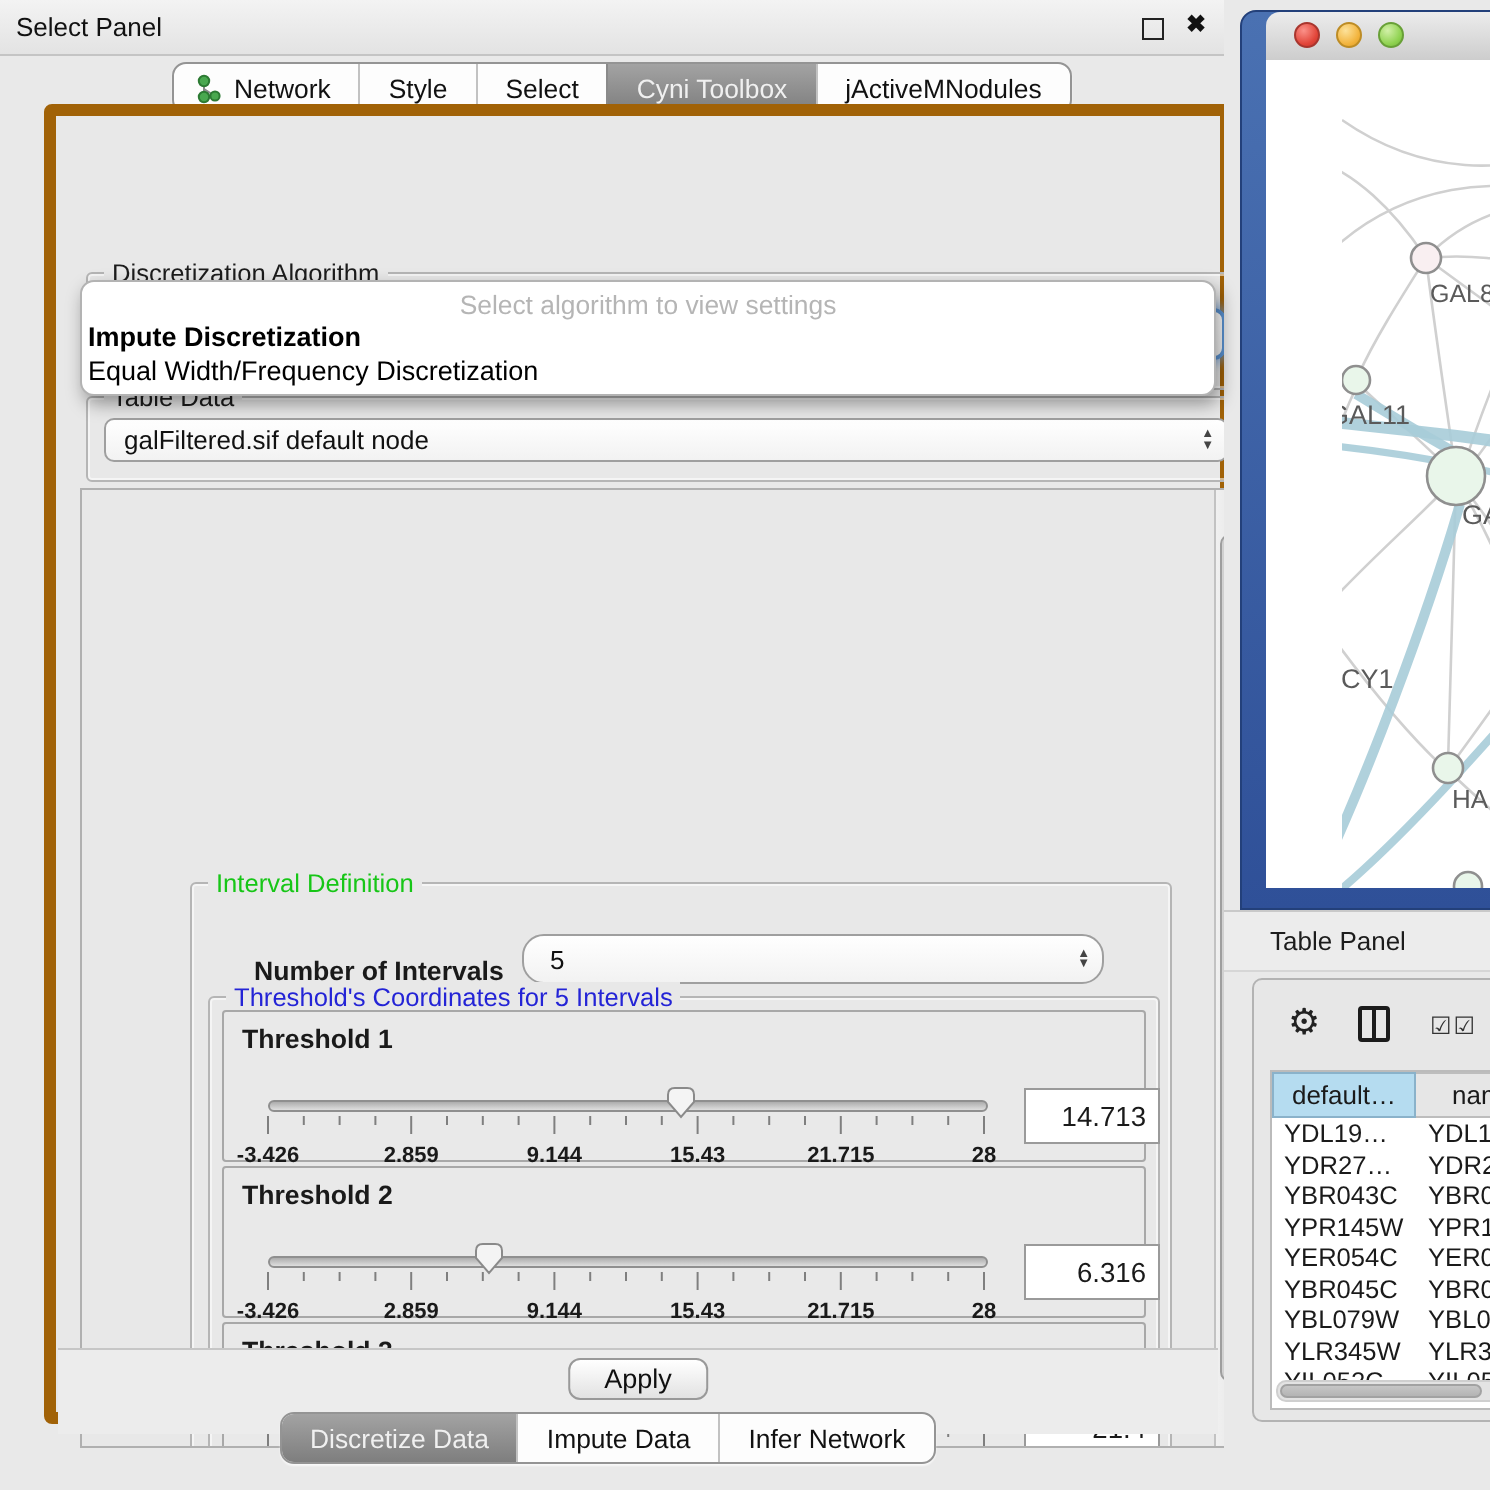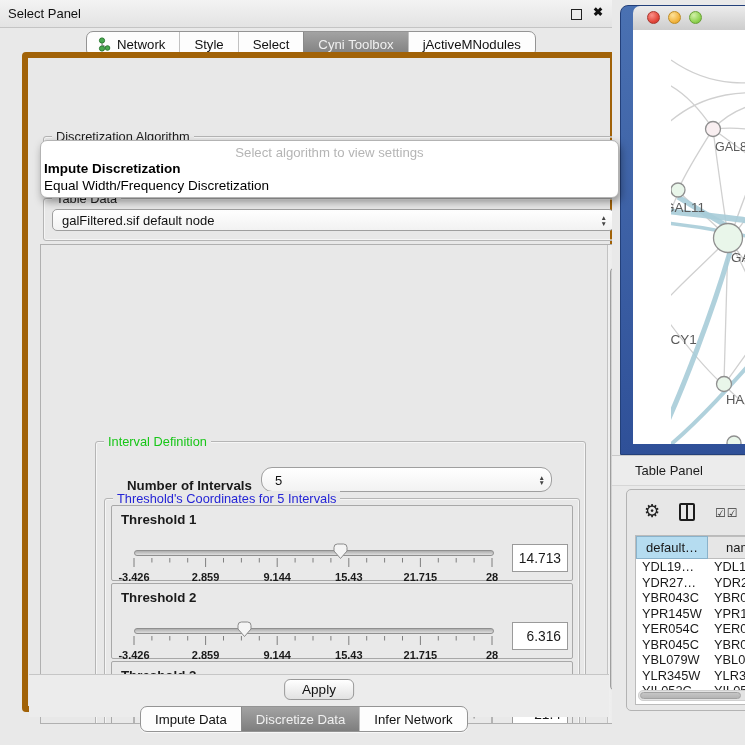--- a/index.html
+++ b/index.html
@@ -43,42 +43,42 @@
   .combo .cval{position:absolute;left:9px;top:50%;transform:translateY(-50%);white-space:nowrap;}
   .combo .stepper{position:absolute;right:6px;top:50%;transform:translateY(-50%);
        font-size:6.5px;line-height:5.5px;color:#444;text-align:center;}
   .combo-algo{left:24px;top:96px;width:561px;height:26px;border:2px solid #5b93d2;
        box-shadow:0 0 5px 2px rgba(110,160,220,.65);border-radius:6px;}
   .combo-tdata{left:24px;top:151px;width:562px;height:22px;}
   .combo-noi{left:165px;top:25px;width:291px;height:25px;border-radius:11px;}
   .combo-noi .cval{left:13px;}
   
   .popup{position:absolute;left:12px;top:82px;width:566px;height:56px;background:#ffffff;
-       border:1px solid #b3b3b3;border-radius:7px;box-shadow:2px 4px 9px rgba(0,0,0,.38);z-index:30;padding-left:11px;}
+       border:1px solid #b3b3b3;border-radius:7px;box-shadow:2px 4px 9px rgba(0,0,0,.38);z-index:30;}
   .popup .prompt{position:absolute;left:0;right:0;top:4px;text-align:center;color:#b5b5b5;font-size:13.2px;}
   .popup .p-item{position:absolute;left:3px;font-size:13.5px;color:#000;white-space:nowrap;}
   .popup .p-item.b{top:20px;font-weight:bold;}
   .popup .p-item.n{top:37px;}
   
   .scrollpane{position:absolute;left:12px;top:186px;width:584px;height:480px;
        border:1px solid #b0b0b0;background:#e8e8e8;box-sizing:border-box;overflow:hidden;}
   .vscroll{position:absolute;right:0;top:0;width:15px;height:478px;
        background:linear-gradient(90deg,#f0f0f0,#e3e3e3);border-left:1px solid #c2c2c2;}
   .vthumb{position:absolute;left:2px;top:22px;width:10px;height:424px;border-radius:6px;
        background:linear-gradient(90deg,#d2d2d2,#bcbcbc);border:1px solid #9e9e9e;box-sizing:border-box;}
   
   .noi-label{position:absolute;left:31px;top:36px;font-size:13.3px;font-weight:bold;}
   .th-panel{position:relative;width:462px;height:76px;margin:0 0 2px 6px;background:#e9e9e9;
        border:1px solid #a8a8a8;border-radius:2px;box-sizing:border-box;}
   .th-label{position:absolute;left:9px;top:6px;font-size:13.3px;font-weight:bold;}
   .th-track{position:absolute;left:22px;top:44px;width:358px;height:4px;border-radius:3px;
        background:linear-gradient(#adadad,#dedede);border:1px solid #8f8f8f;}
   .th-thumb{position:absolute;top:37px;}
   .th-ruler{position:absolute;left:22px;top:51px;overflow:visible;}
-  .th-value{position:absolute;left:400px;top:38px;width:56px;height:28px;background:#fff;
+  .th-value{position:absolute;left:400px;top:38px;width:68px;height:28px;background:#fff;
        border:1px solid #9a9a9a;font-size:13.8px;text-align:right;line-height:28px;
        padding-right:6px;box-sizing:border-box;}
   
   .apply-row{position:absolute;left:1px;right:1px;top:616px;height:42px;background:#ececec;
        border-top:1px solid #c6c6c6;}
   .apply-btn{position:absolute;left:50%;top:4px;transform:translateX(-50%);
        background:linear-gradient(#ffffff,#e2e2e2);border:1px solid #999;border-radius:6px;
        font-size:13.5px;font-family:inherit;padding:2px 17px;color:#111;}
   
   .right{position:absolute;left:612px;top:0;width:133px;height:745px;background:#e9e9e9;}
@@ -304,25 +304,25 @@
             <div class="vthumb"></div>
           </div>
       </div>
 
       <div class="apply-row">
         <button class="apply-btn">Apply</button>
       </div>
     </div>
 
     <div class="tabbar bottom">
-        <div class="tab">
-          <span>Impute Data</span>
-        </div>
         <div class="tab selected">
           <span>Discretize Data</span>
+        </div>
+        <div class="tab">
+          <span>Impute Data</span>
         </div>
         <div class="tab">
           <span>Infer Network</span>
         </div>
       </div>
   </div>
 
   <div class="right">
     <div class="net-window">
       <div class="nw-title">

